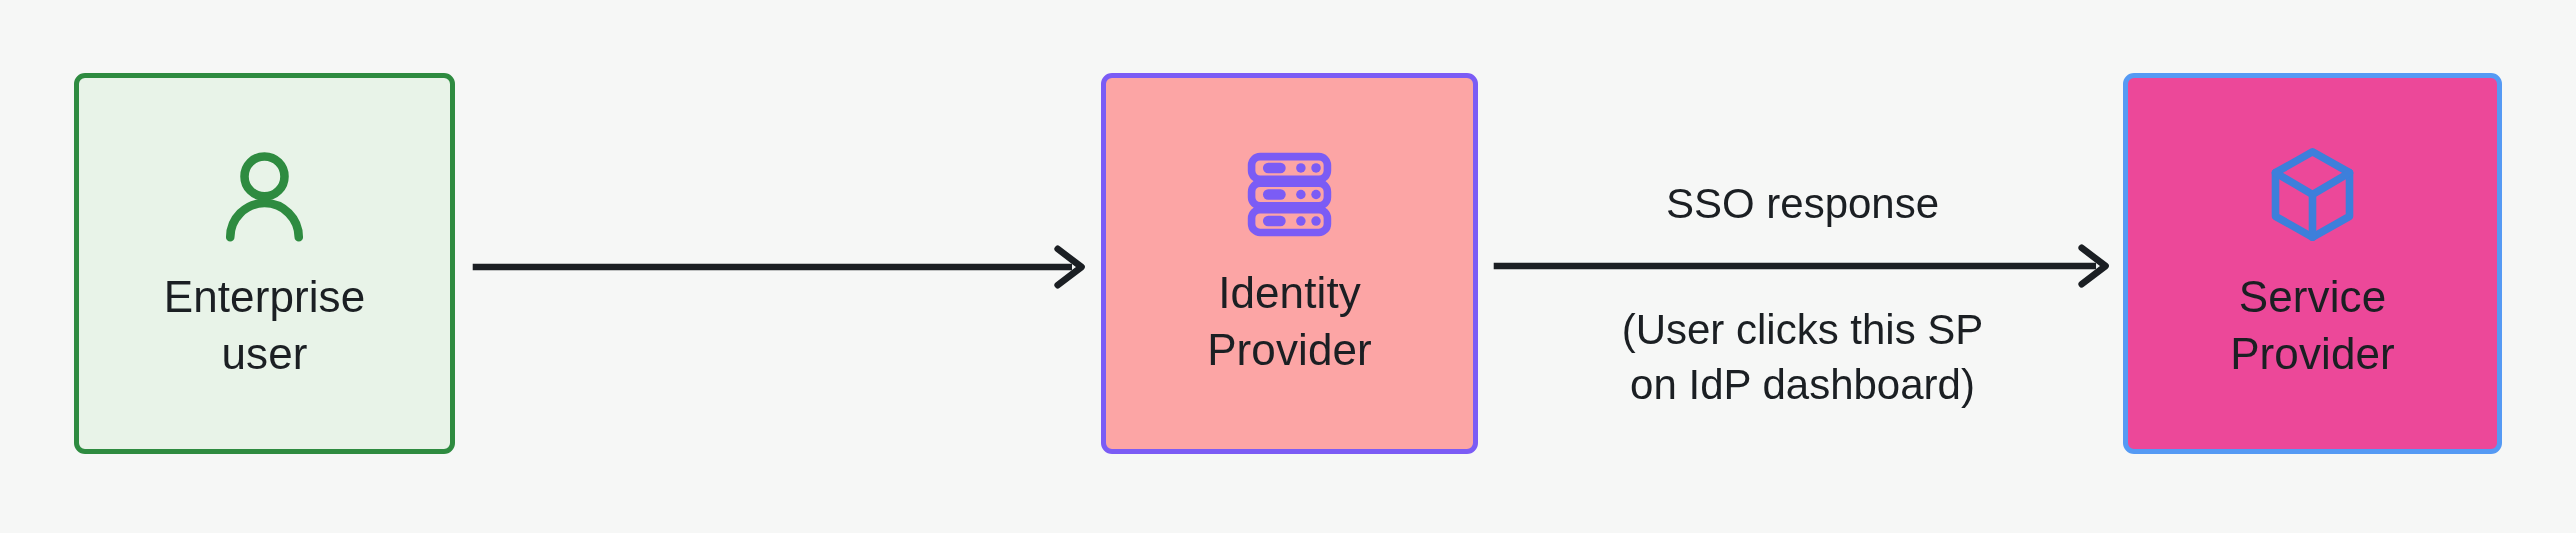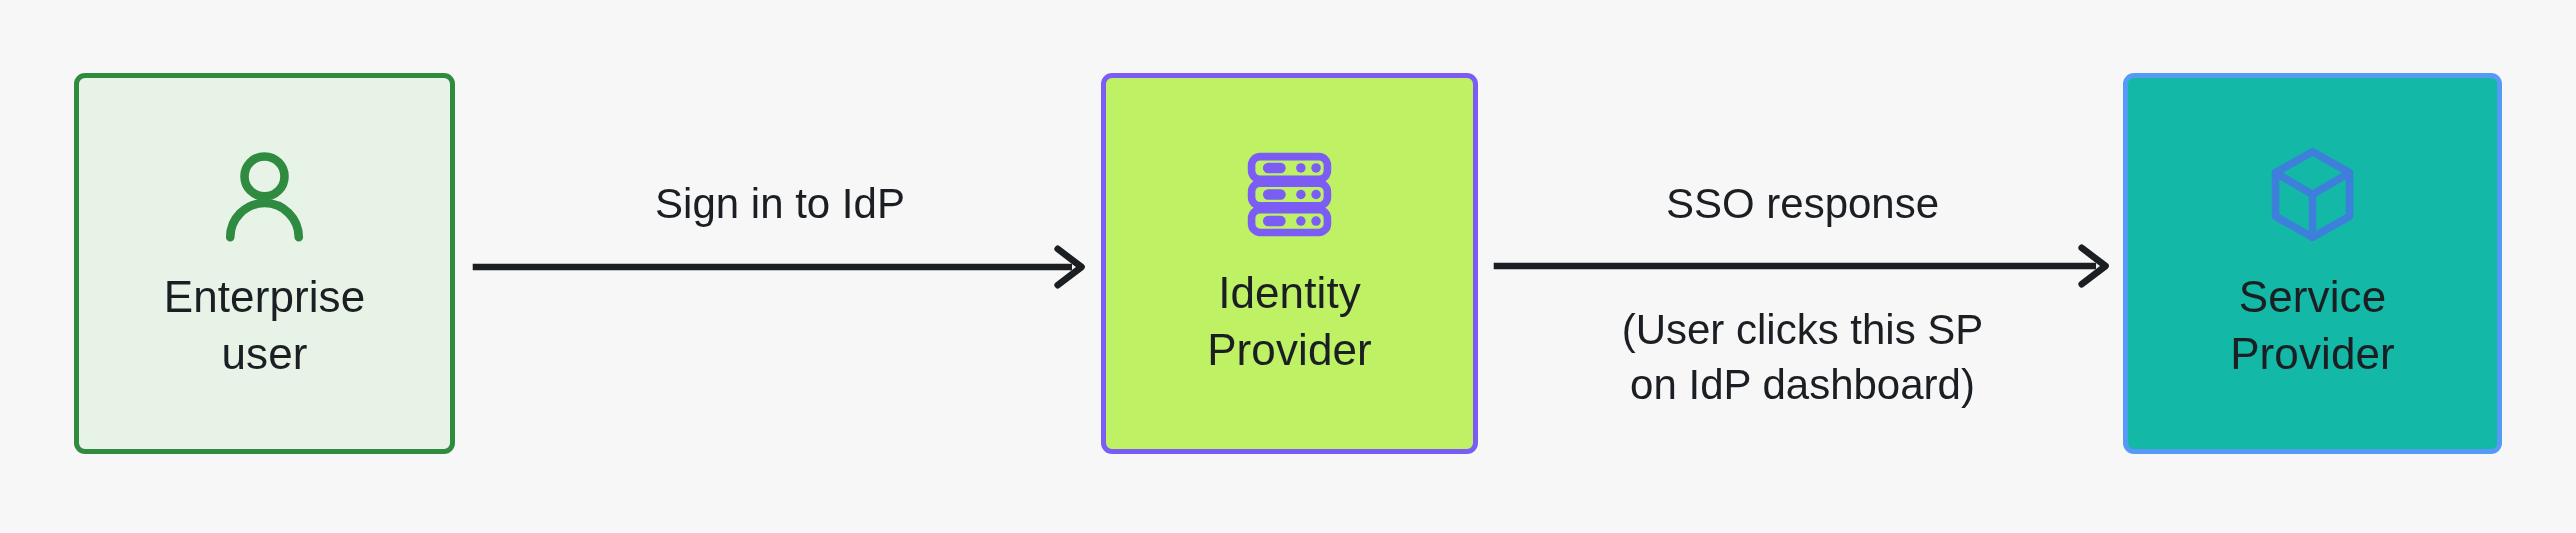--- a/index.html
+++ b/index.html
@@ -47,28 +47,28 @@
 
   #node-user {
     left: 74px;  top: 73px;
     width: 381px; height: 381px;
     background: #e8f3e8;
     border-color: #2e8b40;
   }
   #node-idp {
     left: 1101px; top: 73px;
     width: 377px; height: 381px;
-    background: #bef264;
+    background: #fca5a5;
     border-color: #7b5cf5;
     justify-content: center;
   }
   #node-sp {
     left: 2123px; top: 73px;
     width: 379px; height: 381px;
-    background: #14b8a6;
+    background: #ec4899;
     border-color: #559af4;
   }
 
   
   .edge {
     position: absolute;
     line-height: 0;
   }
   #edge-1 { left: 467px;  top: 243px; }
   #edge-2 { left: 1488px; top: 242px; }
@@ -157,21 +157,20 @@
     </svg>
   </div>
 
   <div class="edge" id="edge-2">
     <svg width="629" height="48" viewBox="0 0 660 50" aria-hidden="true">
       <line x1="6" y1="25" x2="638" y2="25" stroke="#1b1f23" stroke-width="7"></line>
       <polyline points="623,6 648,25 623,44" fill="none" stroke="#1b1f23" stroke-width="7" stroke-linecap="round" stroke-linejoin="round"></polyline>
     </svg>
   </div>
 
-  <div class="edge-label" id="edge-1-label">Sign in to IdP</div>
 
   <div class="edge-label" id="edge-2-label-bottom">(User clicks this SP
 on IdP dashboard)</div>
 
   <div class="edge-label" id="edge-2-label-top">SSO response</div>
 
 </div>
 
 
 </body></html>

